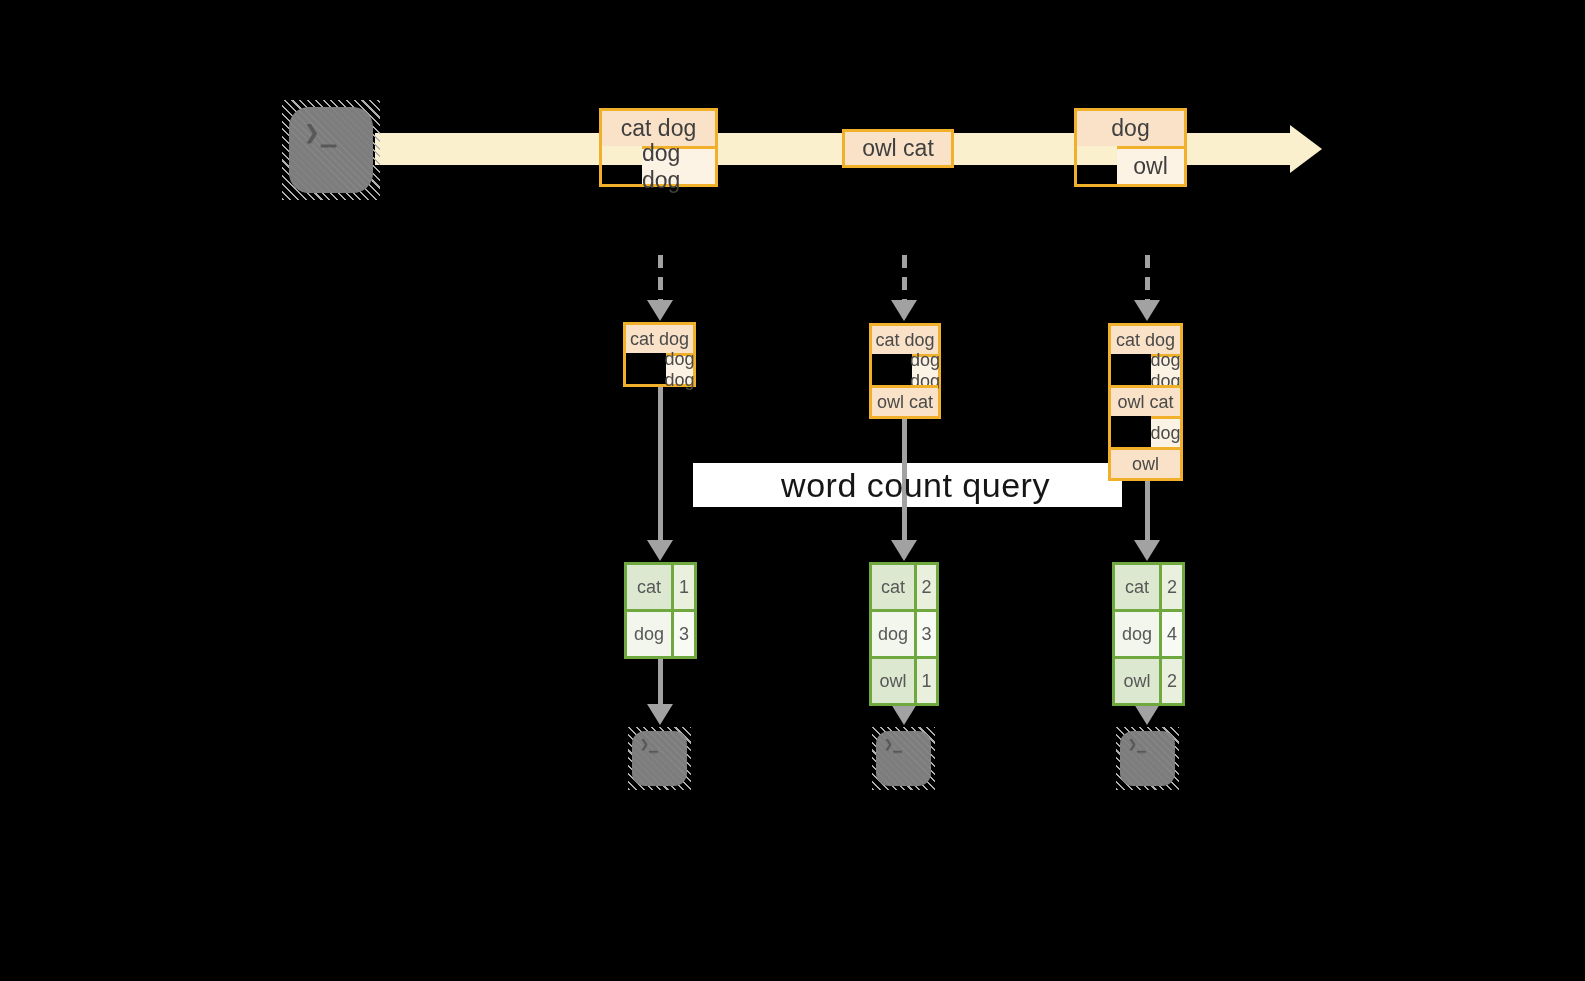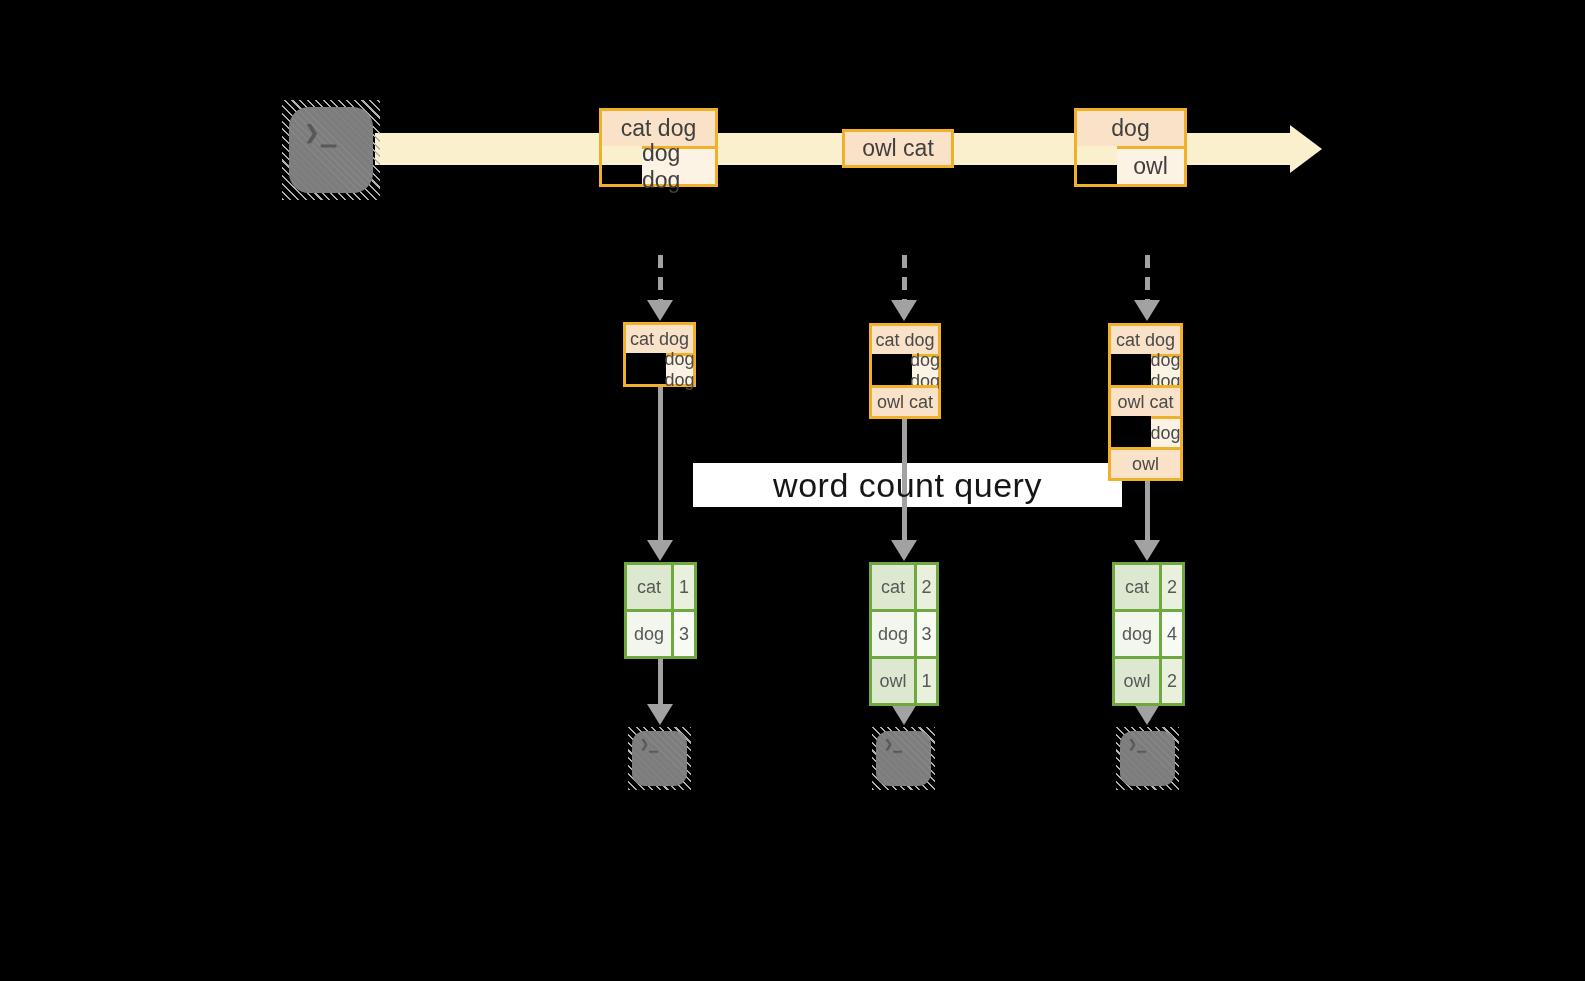--- a/index.html
+++ b/index.html
@@ -69,21 +69,21 @@
   <div class="band" style="left:375px;top:133px;width:915px;height:32px;"></div>
   <div class="band-head" style="left:1290px;top:125px;"></div>
 
   <div class="term term-big" style="left:282px;top:100px;width:98px;height:100px;">
     <div class="inner">
       <span class="prompt">❯_</span>
     </div>
   </div>
 
   <div class="qband" style="left:693px;top:463px;width:429px;height:44px;"></div>
-  <div class="qlabel" style="left:693px;top:463px;width:429px;line-height:44px;">word count query</div>
+  <div class="qlabel" style="left:693px;top:463px;width:429px;line-height:44px;padding-left:8px;">word count query</div>
 
 <div class="obox srec" style="left: 599px; top: 108px; width: 119px;">
       <div class="row dark">cat dog</div>
       <div class="row light">dog dog</div>
     </div>
     <div class="obox srec srec1" style="left: 842px; top: 129px; width: 112px;">
       <div class="row dark">owl cat</div>
     </div>
     <div class="obox srec" style="left: 1074px; top: 108px; width: 113px;">
       <div class="row dark">dog</div>

